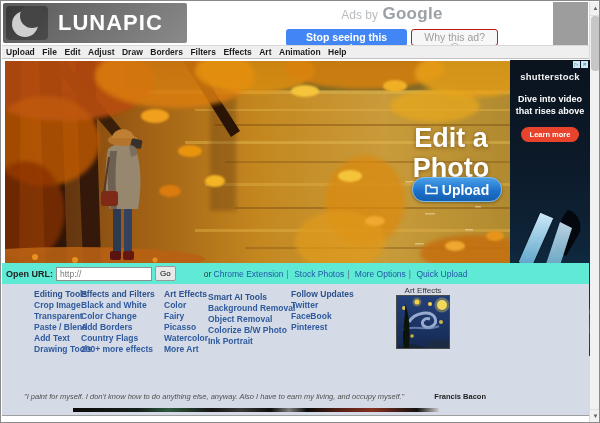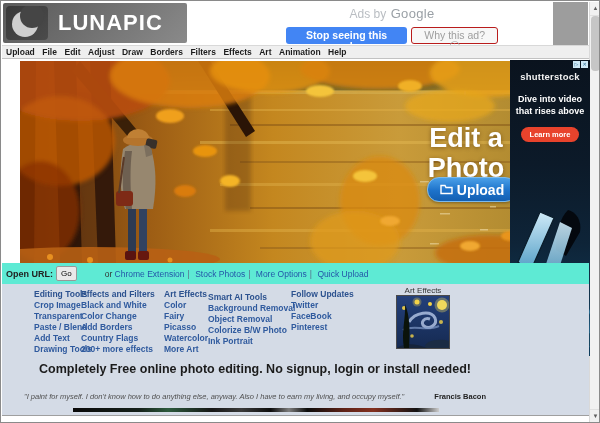--- a/index.html
+++ b/index.html
@@ -13,21 +13,21 @@
         background:linear-gradient(135deg,#5a5a5a 0%,#6e6e6e 45%,#8a8a8a 100%);
         display:flex;align-items:center;}
   .moon-tile{width:42px;height:34px;margin-left:3px;border-radius:4px;
         background:linear-gradient(135deg,#383838,#4c4c4c);position:relative;overflow:hidden;}
   .moon-c1{position:absolute;left:6px;top:5px;width:26px;height:26px;border-radius:50%;background:#cfcfcf;}
   .moon-c2{position:absolute;left:14px;top:-2px;width:24px;height:24px;border-radius:50%;background:#454545;}
   .logo-text{color:#fff;font-weight:bold;font-size:22px;letter-spacing:1px;margin-left:10px;}
 
   .ads-wrap{left:285px;top:3px;width:212px;text-align:center;}
   .ads-by{font-size:12px;color:#b9bdc2;}
-  .ads-google{font-size:13px;color:#9aa0a6;font-weight:normal;letter-spacing:.3px;}
+  .ads-google{font-size:17px;color:#9aa0a6;font-weight:bold;letter-spacing:.3px;}
   .ads-buttons{margin-top:5px;display:flex;justify-content:center;gap:4px;}
   .btn-stop{background:#4285f4;color:#fff;border:none;border-radius:3px;
             font-size:10.5px;font-weight:bold;padding:3px 16px;height:17px;line-height:11px;
             font-family:"Liberation Sans",sans-serif;}
   .btn-why{background:#f7f7f7;color:#9e9e9e;border:1px solid #b91c1c;border-radius:3px;
            font-size:10.5px;padding:2px 8px;height:17px;line-height:11px;
            font-family:"Liberation Sans",sans-serif;}
   .gray-block{left:552px;top:1px;width:35px;height:44px;background:#9d9d9d;}
 
   
@@ -38,21 +38,21 @@
   .sb-down{bottom:0;border-top:1px solid #e0e0e0;}
   .sb-thumb{position:absolute;left:1px;top:14px;width:9px;height:55px;background:#c6c6c6;border-radius:4px;}
 
   
   .menubar{left:1px;top:44px;width:587px;height:14px;background:#efefef;
            border-top:1px solid #d8d8d8;border-bottom:1px solid #c2c2c2;
            display:flex;align-items:center;padding-left:4px;box-sizing:border-box;}
   .menu-item{font-size:8.5px;font-weight:700;color:#1d1d1d;margin-right:7.5px;text-decoration:none;cursor:pointer;}
 
   
-  .hero{left:19px;top:60px;width:506px;height:202px;overflow:hidden;}
+  .hero{left:4px;top:60px;width:506px;height:202px;overflow:hidden;}
   .hero-headline{position:absolute;left:390px;top:62px;width:112px;text-align:center;
                  color:#fff;font-size:27px;font-weight:bold;line-height:30px;
                  text-shadow:0 1px 4px rgba(60,30,0,.45);}
   .upload-btn{position:absolute;left:407px;top:116px;width:88px;height:23px;border-radius:12px;
               background:linear-gradient(180deg,#4aa0e8 0%,#1d72ca 55%,#135fb2 100%);
               border:1px solid #7cbaec;display:flex;align-items:center;justify-content:center;gap:4px;
               color:#fff;font-size:14px;font-weight:bold;cursor:pointer;
               box-shadow:0 1px 3px rgba(0,0,0,.35);}
 
   
@@ -307,20 +307,21 @@
       <div>Dive into video</div>
       <div>that rises above</div>
     </div>
     <div class="ad-cta">Learn more</div>
   </div>
 
   <div class="abs section">
 
     <div class="urlbar">
       <span class="url-label">Open URL:</span>
+      <input class="url-input" value="http://" style="">
       <button class="go-btn">Go</button>
       <span class="url-links">
         <span>or</span>
         <a>Chrome Extension</a><span class="url-sep">|</span>
         <a>Stock Photos</a><span class="url-sep">|</span>
         <a>More Options</a><span class="url-sep">|</span>
         <a>Quick Upload</a>
       </span>
     </div>
 
@@ -385,21 +386,20 @@
         <circle cx="33" cy="8" r="2" fill="#f4d348"></circle>
           <circle cx="7" cy="12" r="2" fill="#f4d348" opacity=".9"></circle>
         <circle cx="44" cy="26" r="2" fill="#f4d348" opacity=".8"></circle>
           <circle cx="15" cy="40" r="1.8" fill="#f4d348" opacity=".8"></circle>
         <path d="M28,52 C26,44 44,42 52,45 L52,52 Z" fill="#1b2c44"></path>
         <path d="M0,52 C8,46 20,48 30,52 Z" fill="#16243a"></path>
         <path d="M7,52 C4,36 9,22 8,8 C13,20 13,36 12,52 Z" fill="#0b130a"></path>
       </svg>
     </div>
 
-    <div class="tagline">Completely Free online photo editing. No signup, login or install needed!</div>
     <div class="quote">
       <span>"I paint for myself. I don't know how to do anything else, anyway. Also I have to earn my living, and occupy myself."</span>
       <b>Francis Bacon</b>
     </div>
     <div class="strip"></div>
   </div>
 
 </div>
 
 </body></html>

